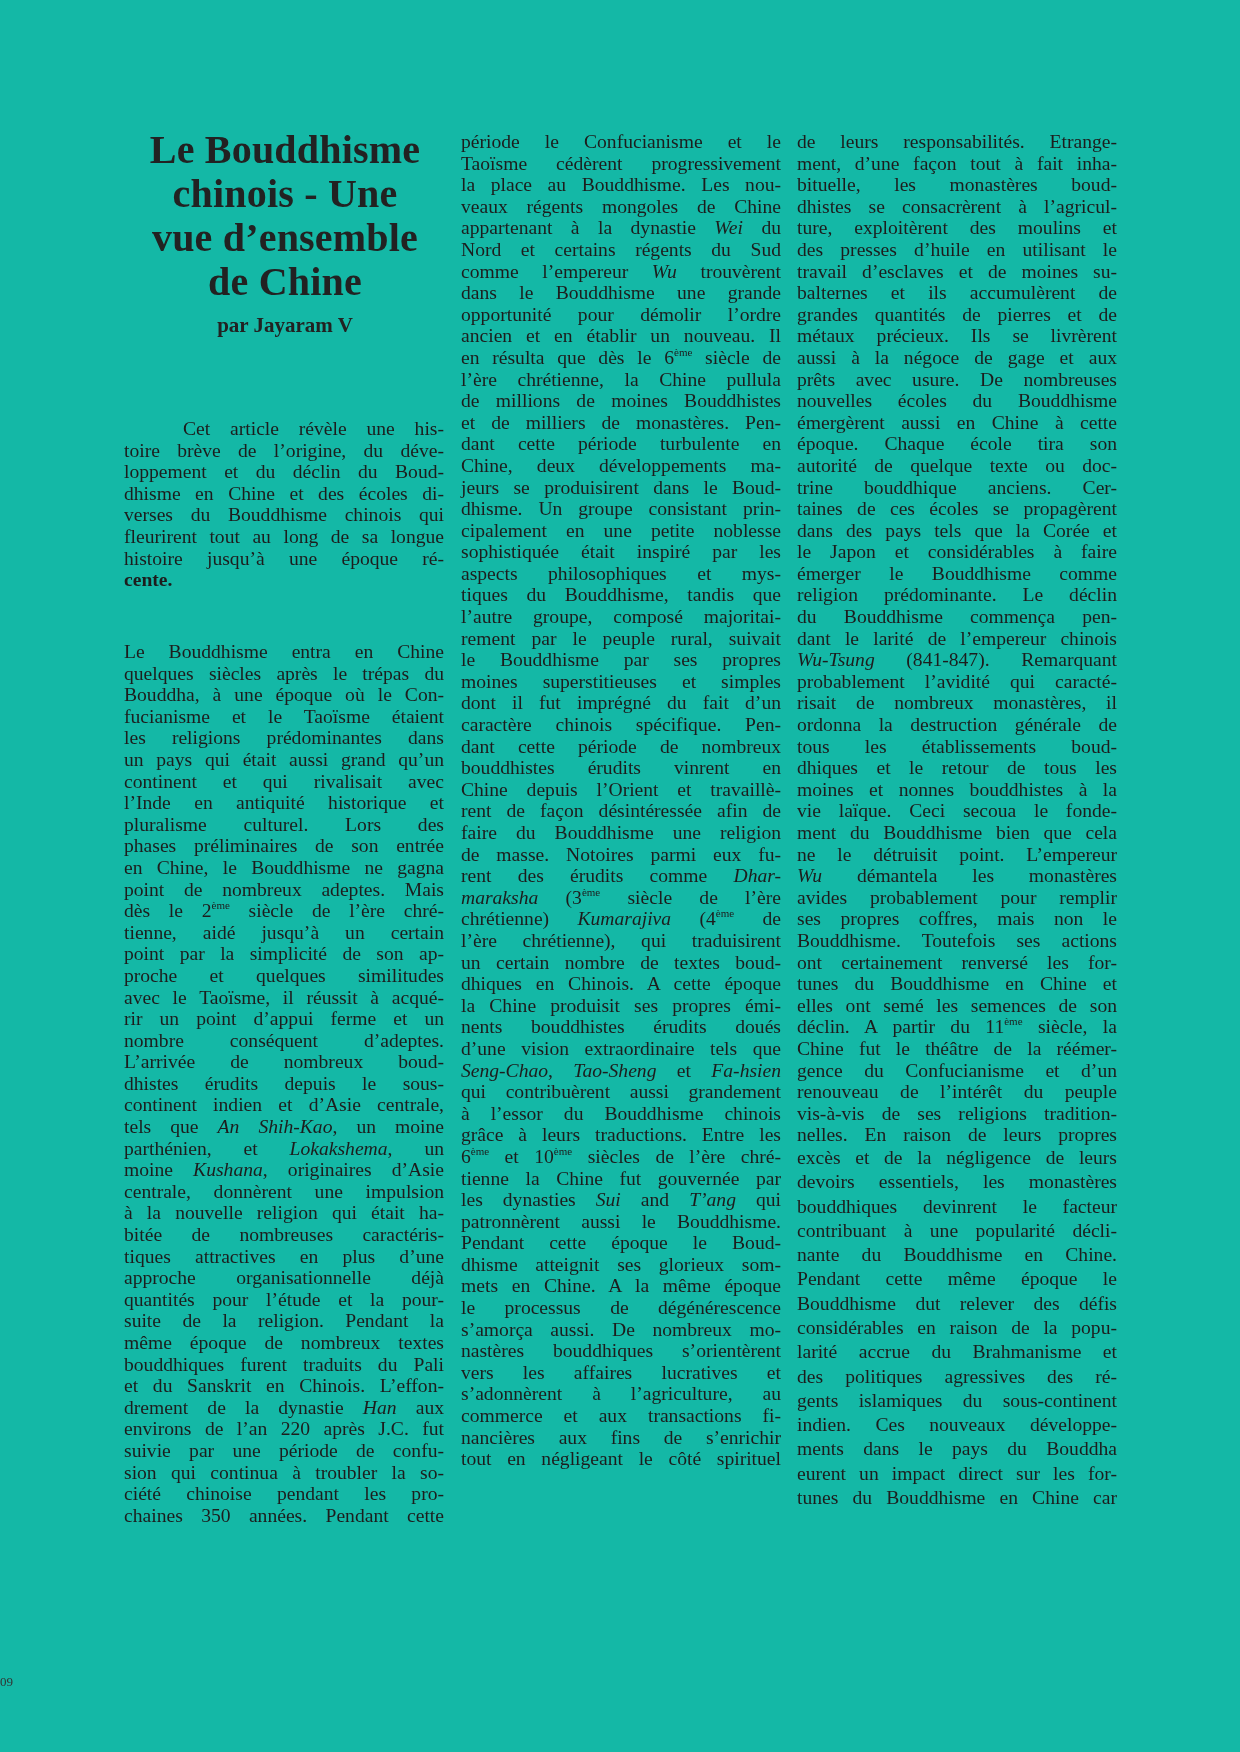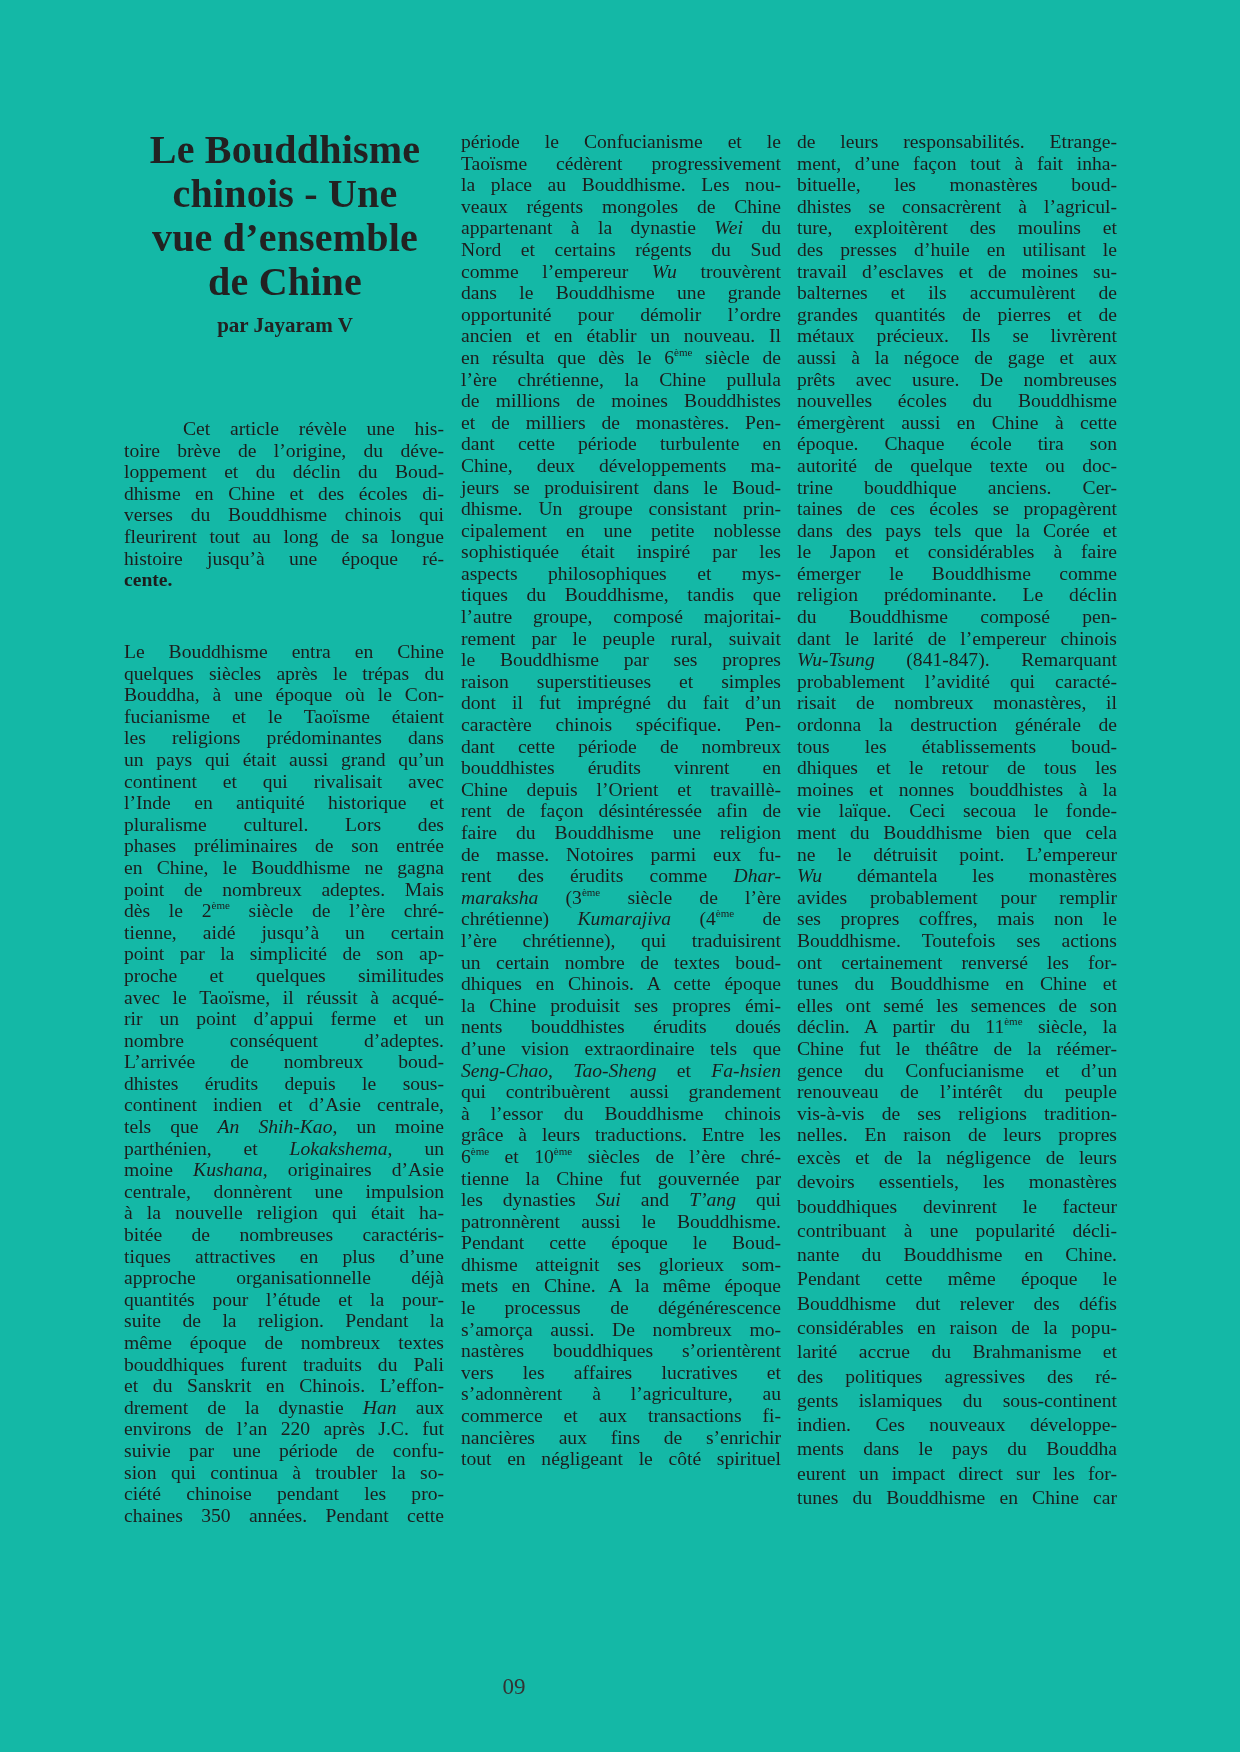--- a/index.html
+++ b/index.html
@@ -15,21 +15,21 @@
     .line { display: block; white-space: nowrap; height: 21.6px; text-align: justify; text-align-last: justify; }
     .line.last { text-align-last: left; font-weight: bold; }
     .line.indent { padding-left: 59px; }
     .abstract { left: 124px; top: 418px; width: 320px; }
     .body1 { left: 124px; top: 641px; width: 320px; }
     .col2 { left: 461px; top: 131px; width: 320px; }
     .col3 { left: 797px; top: 131px; width: 320px; }
     .col3 .line.loose { line-height: 24.3px; height: 24.3px; }
     sup { font-size: 11px; line-height: 0; vertical-align: 8px; }
     i { font-style: italic; }
-    .page-number { position: absolute; left: 0; width: 1028px; top: 1674px; text-align: center; font-size: 23px; color: #333; }
+    .page-number { position: absolute; left: 0; width: 1028px; top: 1674px; text-align: left; font-size: 13px; color: #333; }
   </style>
 </head>
 <body>
 
 <div class="page">
 
   <div class="title-block">
     <div class="title-line">Le Bouddhisme</div>
     <div class="title-line">chinois - Une</div>
     <div class="title-line">vue d’ensemble</div>
@@ -109,21 +109,21 @@
       <span class="line">Chine, deux développements ma-</span>
       <span class="line">jeurs se produisirent dans le Boud-</span>
       <span class="line">dhisme. Un groupe consistant prin-</span>
       <span class="line">cipalement en une petite noblesse</span>
       <span class="line">sophistiquée était inspiré par les</span>
       <span class="line">aspects philosophiques et mys-</span>
       <span class="line">tiques du Bouddhisme, tandis que</span>
       <span class="line">l’autre groupe, composé majoritai-</span>
       <span class="line">rement par le peuple rural, suivait</span>
       <span class="line">le Bouddhisme par ses propres</span>
-      <span class="line">raison superstitieuses et simples</span>
+      <span class="line">moines superstitieuses et simples</span>
       <span class="line">dont il fut imprégné du fait d’un</span>
       <span class="line">caractère chinois spécifique. Pen-</span>
       <span class="line">dant cette période de nombreux</span>
       <span class="line">bouddhistes érudits vinrent en</span>
       <span class="line">Chine depuis l’Orient et travaillè-</span>
       <span class="line">rent de façon désintéressée afin de</span>
       <span class="line">faire du Bouddhisme une religion</span>
       <span class="line">de masse. Notoires parmi eux fu-</span>
       <span class="line">rent des érudits comme <i>Dhar-</i></span>
       <span class="line"><i>maraksha</i> (3<sup>ème</sup> siècle de l’ère</span>
@@ -170,21 +170,21 @@
       <span class="line">nouvelles écoles du Bouddhisme</span>
       <span class="line">émergèrent aussi en Chine à cette</span>
       <span class="line">époque. Chaque école tira son</span>
       <span class="line">autorité de quelque texte ou doc-</span>
       <span class="line">trine bouddhique anciens. Cer-</span>
       <span class="line">taines de ces écoles se propagèrent</span>
       <span class="line">dans des pays tels que la Corée et</span>
       <span class="line">le Japon et considérables à faire</span>
       <span class="line">émerger le Bouddhisme comme</span>
       <span class="line">religion prédominante. Le déclin</span>
-      <span class="line">du Bouddhisme composé pen-</span>
+      <span class="line">du Bouddhisme commença pen-</span>
       <span class="line">dant le larité de l’empereur chinois</span>
       <span class="line"><i>Wu-Tsung</i> (841-847). Remarquant</span>
       <span class="line">probablement l’avidité qui caracté-</span>
       <span class="line">risait de nombreux monastères, il</span>
       <span class="line">ordonna la destruction générale de</span>
       <span class="line">tous les établissements boud-</span>
       <span class="line">dhiques et le retour de tous les</span>
       <span class="line">moines et nonnes bouddhistes à la</span>
       <span class="line">vie laïque. Ceci secoua le fonde-</span>
       <span class="line">ment du Bouddhisme bien que cela</span>

